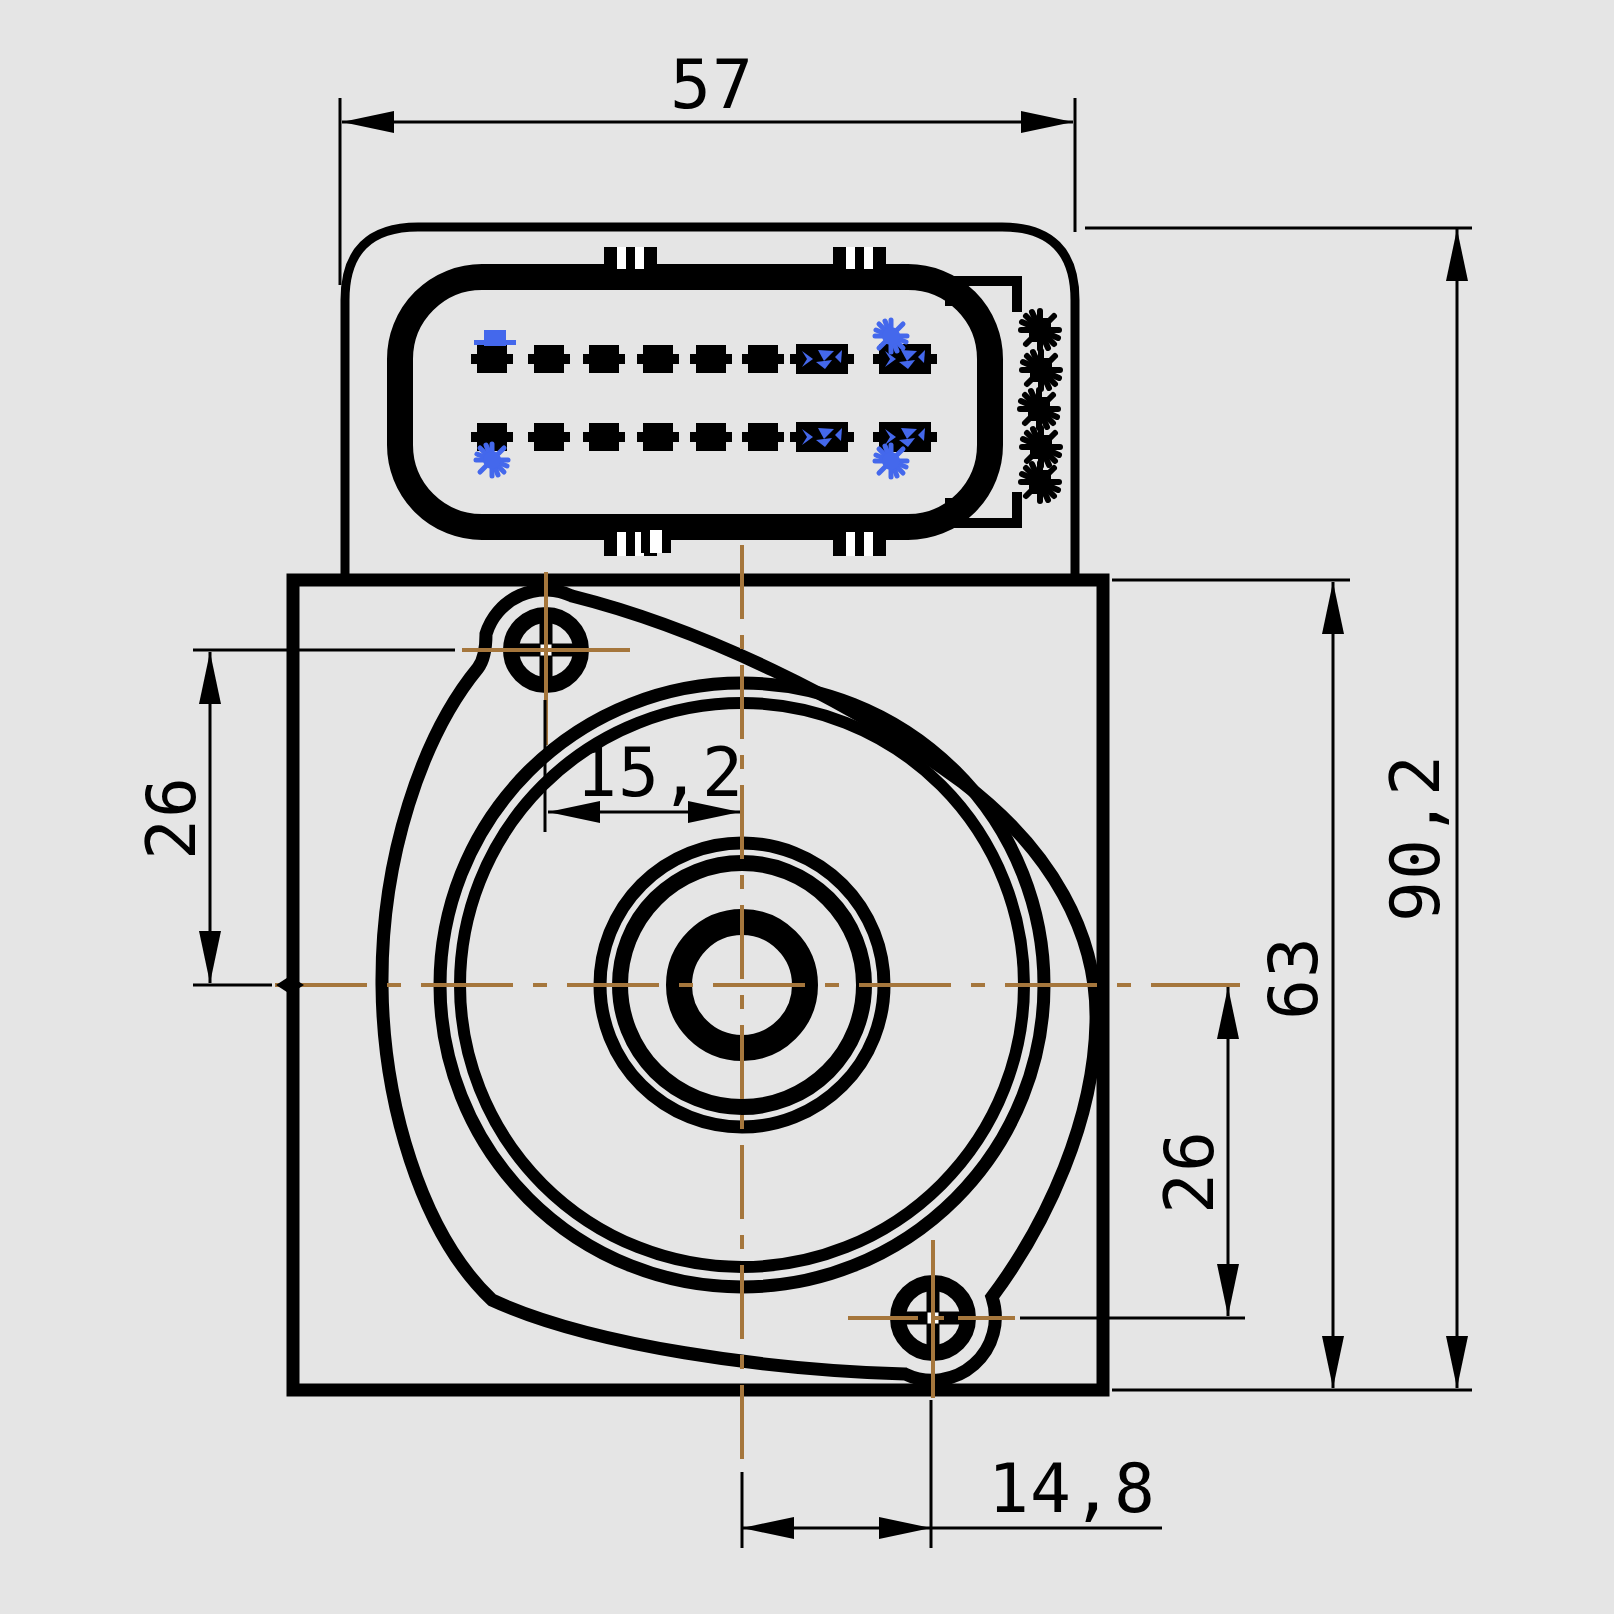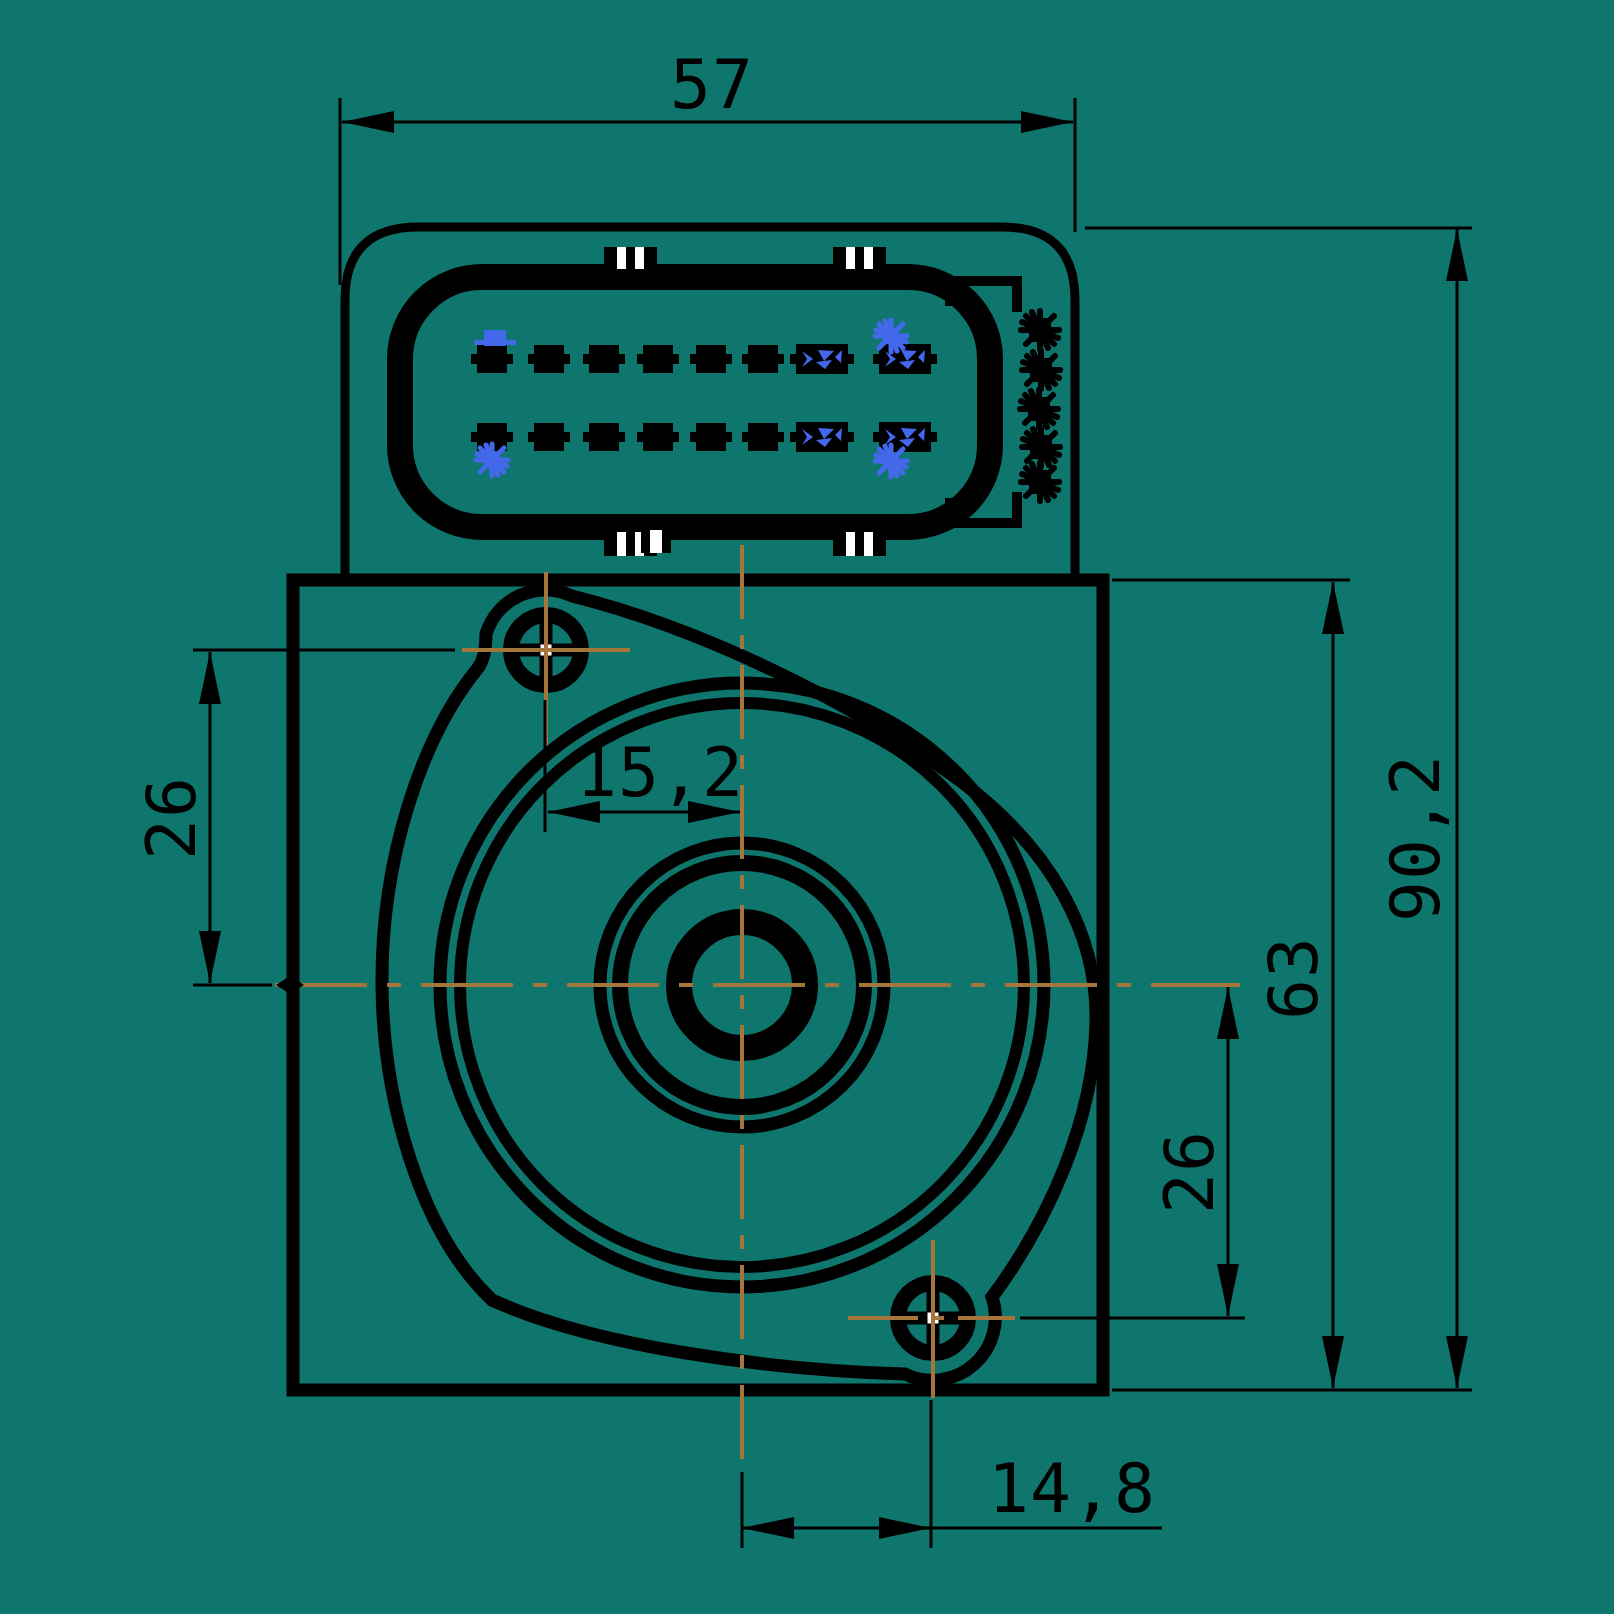--- a/index.html
+++ b/index.html
@@ -1,16 +1,16 @@
 <!DOCTYPE html>
 <html><head>
 <meta charset="utf-8">
 <style>
   html,body{margin:0;padding:0;background:#ffffff;}
-  #stage{position:relative;width:1614px;height:1614px;background:#0f766e;overflow:hidden;text-align:right;}
+  #stage{position:relative;width:1614px;height:1614px;background:#e5e5e5;overflow:hidden;text-align:right;}
   svg{position:absolute;left:0;top:0;}
   text{font-family:"DejaVu Sans Mono","Liberation Mono",monospace;fill:#000;}
   .dimtxt{font-size:68px;letter-spacing:1px;}
 </style>
 </head>
 <body>
 
 <div id="stage">
 <svg width="1614" height="1614" viewBox="0 0 1614 1614">
 

